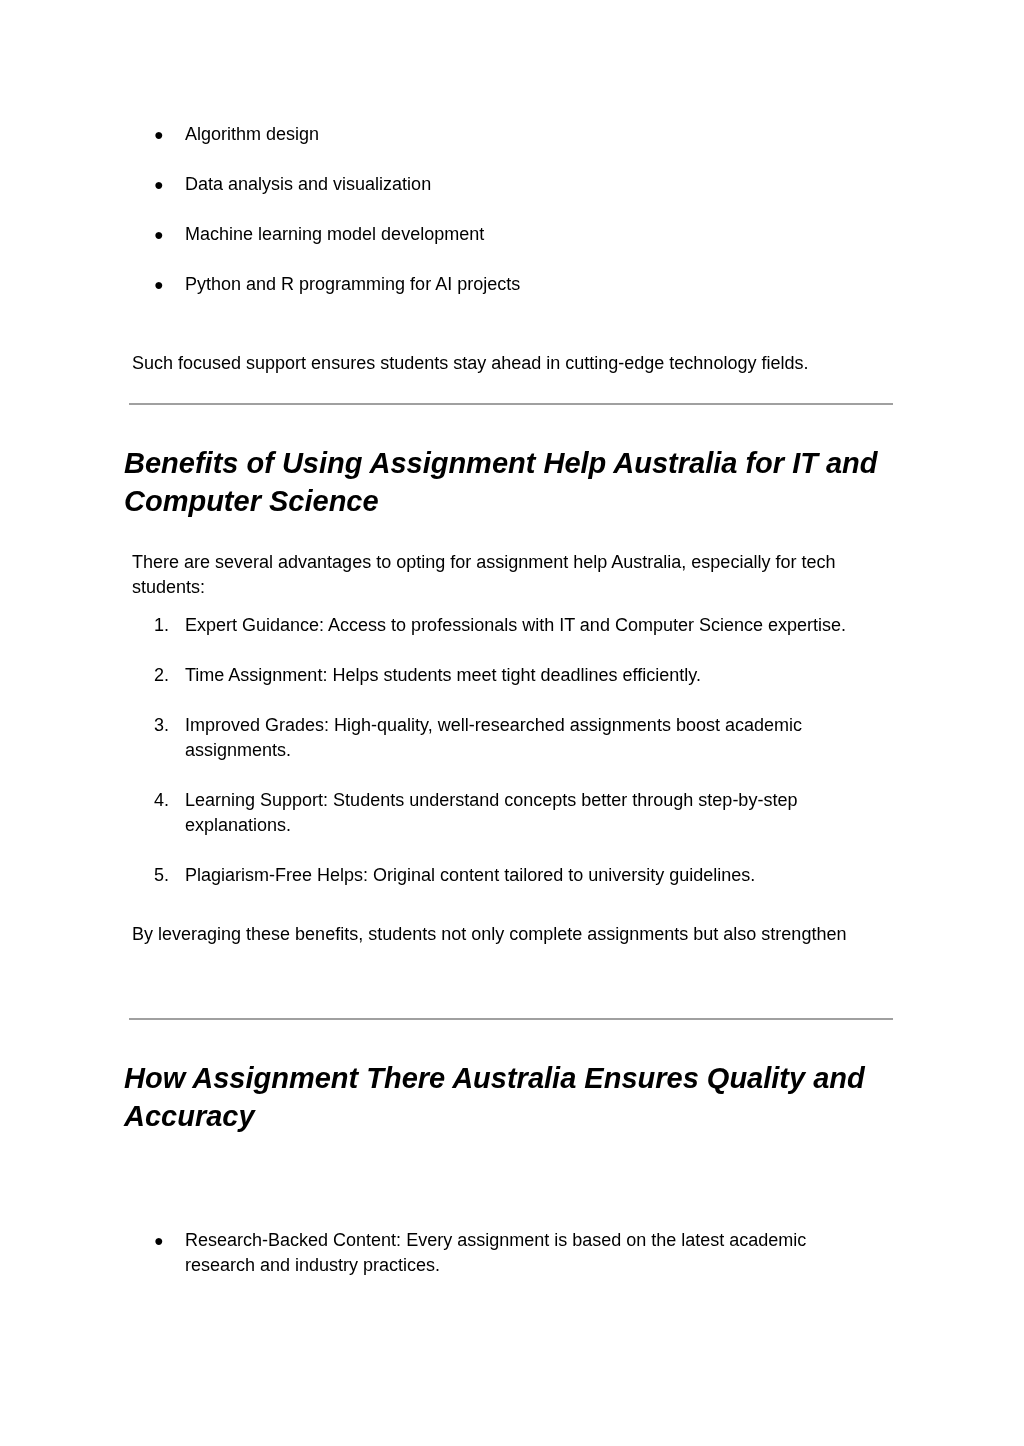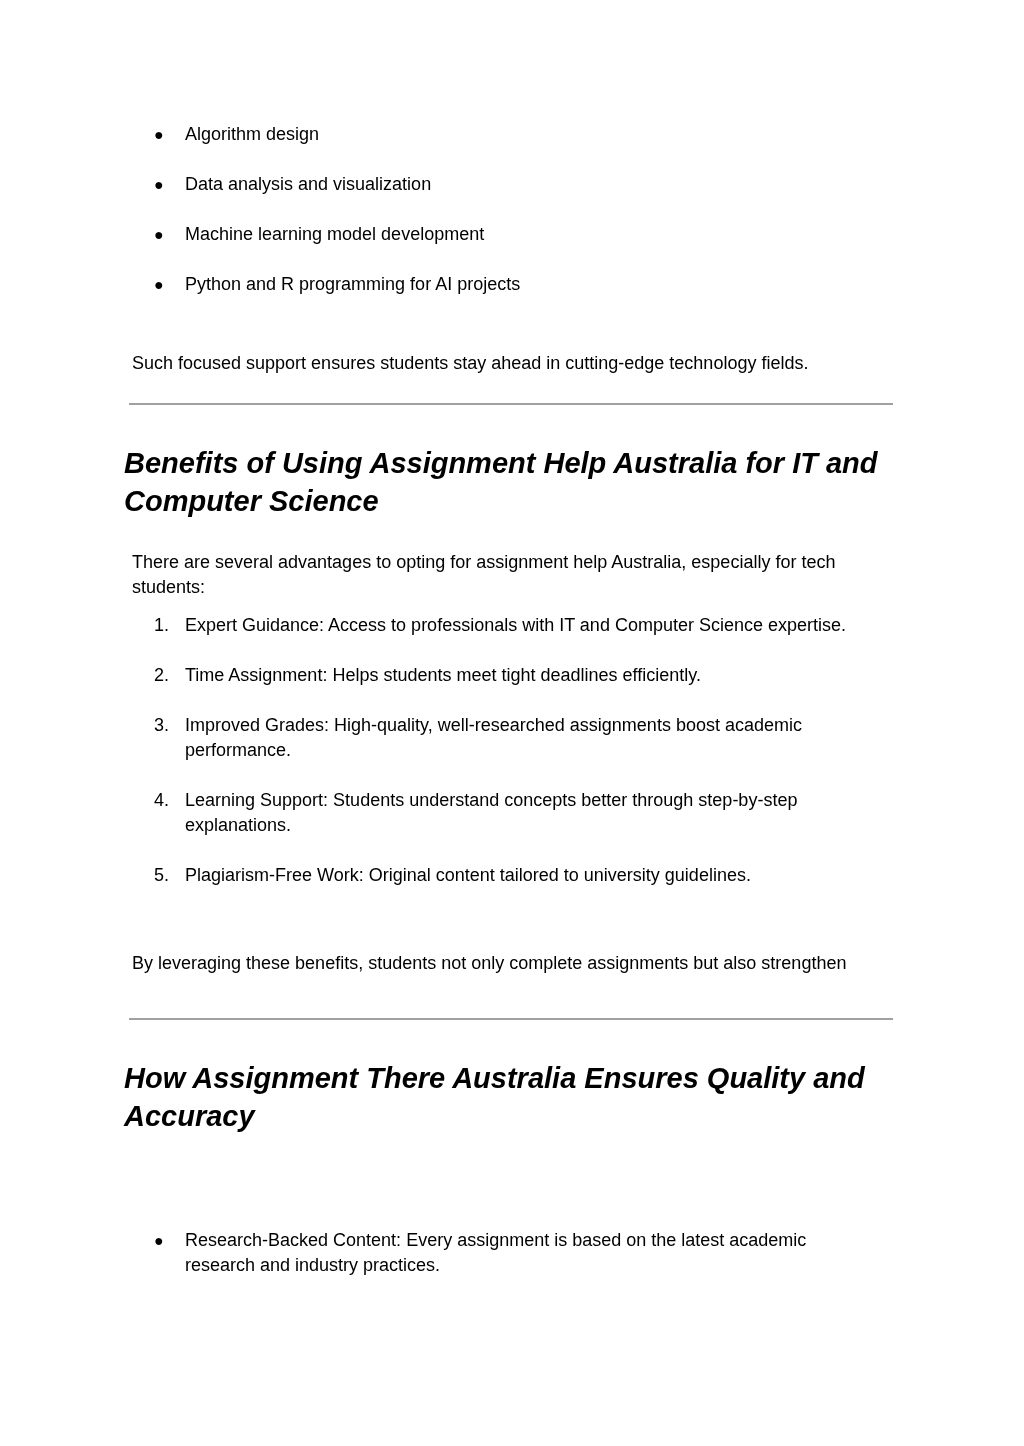--- a/index.html
+++ b/index.html
@@ -54,32 +54,32 @@
   <div class="li" style="top:613px">
     <span class="marker">1.</span>
     <span class="txt"><b>Expert Guidance:</b><span> Access to professionals with IT and Computer Science expertise.</span></span>
   </div>
   <div class="li" style="top:663px">
     <span class="marker">2.</span>
     <span class="txt"><b>Time Assignment:</b><span> Helps students meet tight deadlines efficiently.</span></span>
   </div>
   <div class="li" style="top:713px">
     <span class="marker">3.</span>
-    <span class="txt"><b>Improved Grades:</b><span> High-quality, well-researched assignments boost academic</span><br><span>performance.</span></span>
+    <span class="txt"><b>Improved Grades:</b><span> High-quality, well-researched assignments boost academic</span><br><span>assignments.</span></span>
   </div>
   <div class="li" style="top:788px">
     <span class="marker">4.</span>
     <span class="txt"><b>Learning Support:</b><span> Students understand concepts better through step-by-step</span><br><span>explanations.</span></span>
   </div>
   <div class="li" style="top:863px">
     <span class="marker">5.</span>
-    <span class="txt"><b>Plagiarism-Free Work:</b><span> Original content tailored to university guidelines.</span></span>
+    <span class="txt"><b>Plagiarism-Free Helps:</b><span> Original content tailored to university guidelines.</span></span>
   </div>
 
-  <p class="p" style="top:943px">
+  <p class="p" style="top:914px">
     <span>By leveraging these benefits, students not only complete assignments but also strengthen</span><br>
   </p>
 
   <div class="hr" style="top:1018px"></div>
 
   <h2 class="h2" style="top:1059px">
     <span>How Assignment There Australia Ensures Quality and</span><br>
     <span>Accuracy</span>
   </h2>
 

